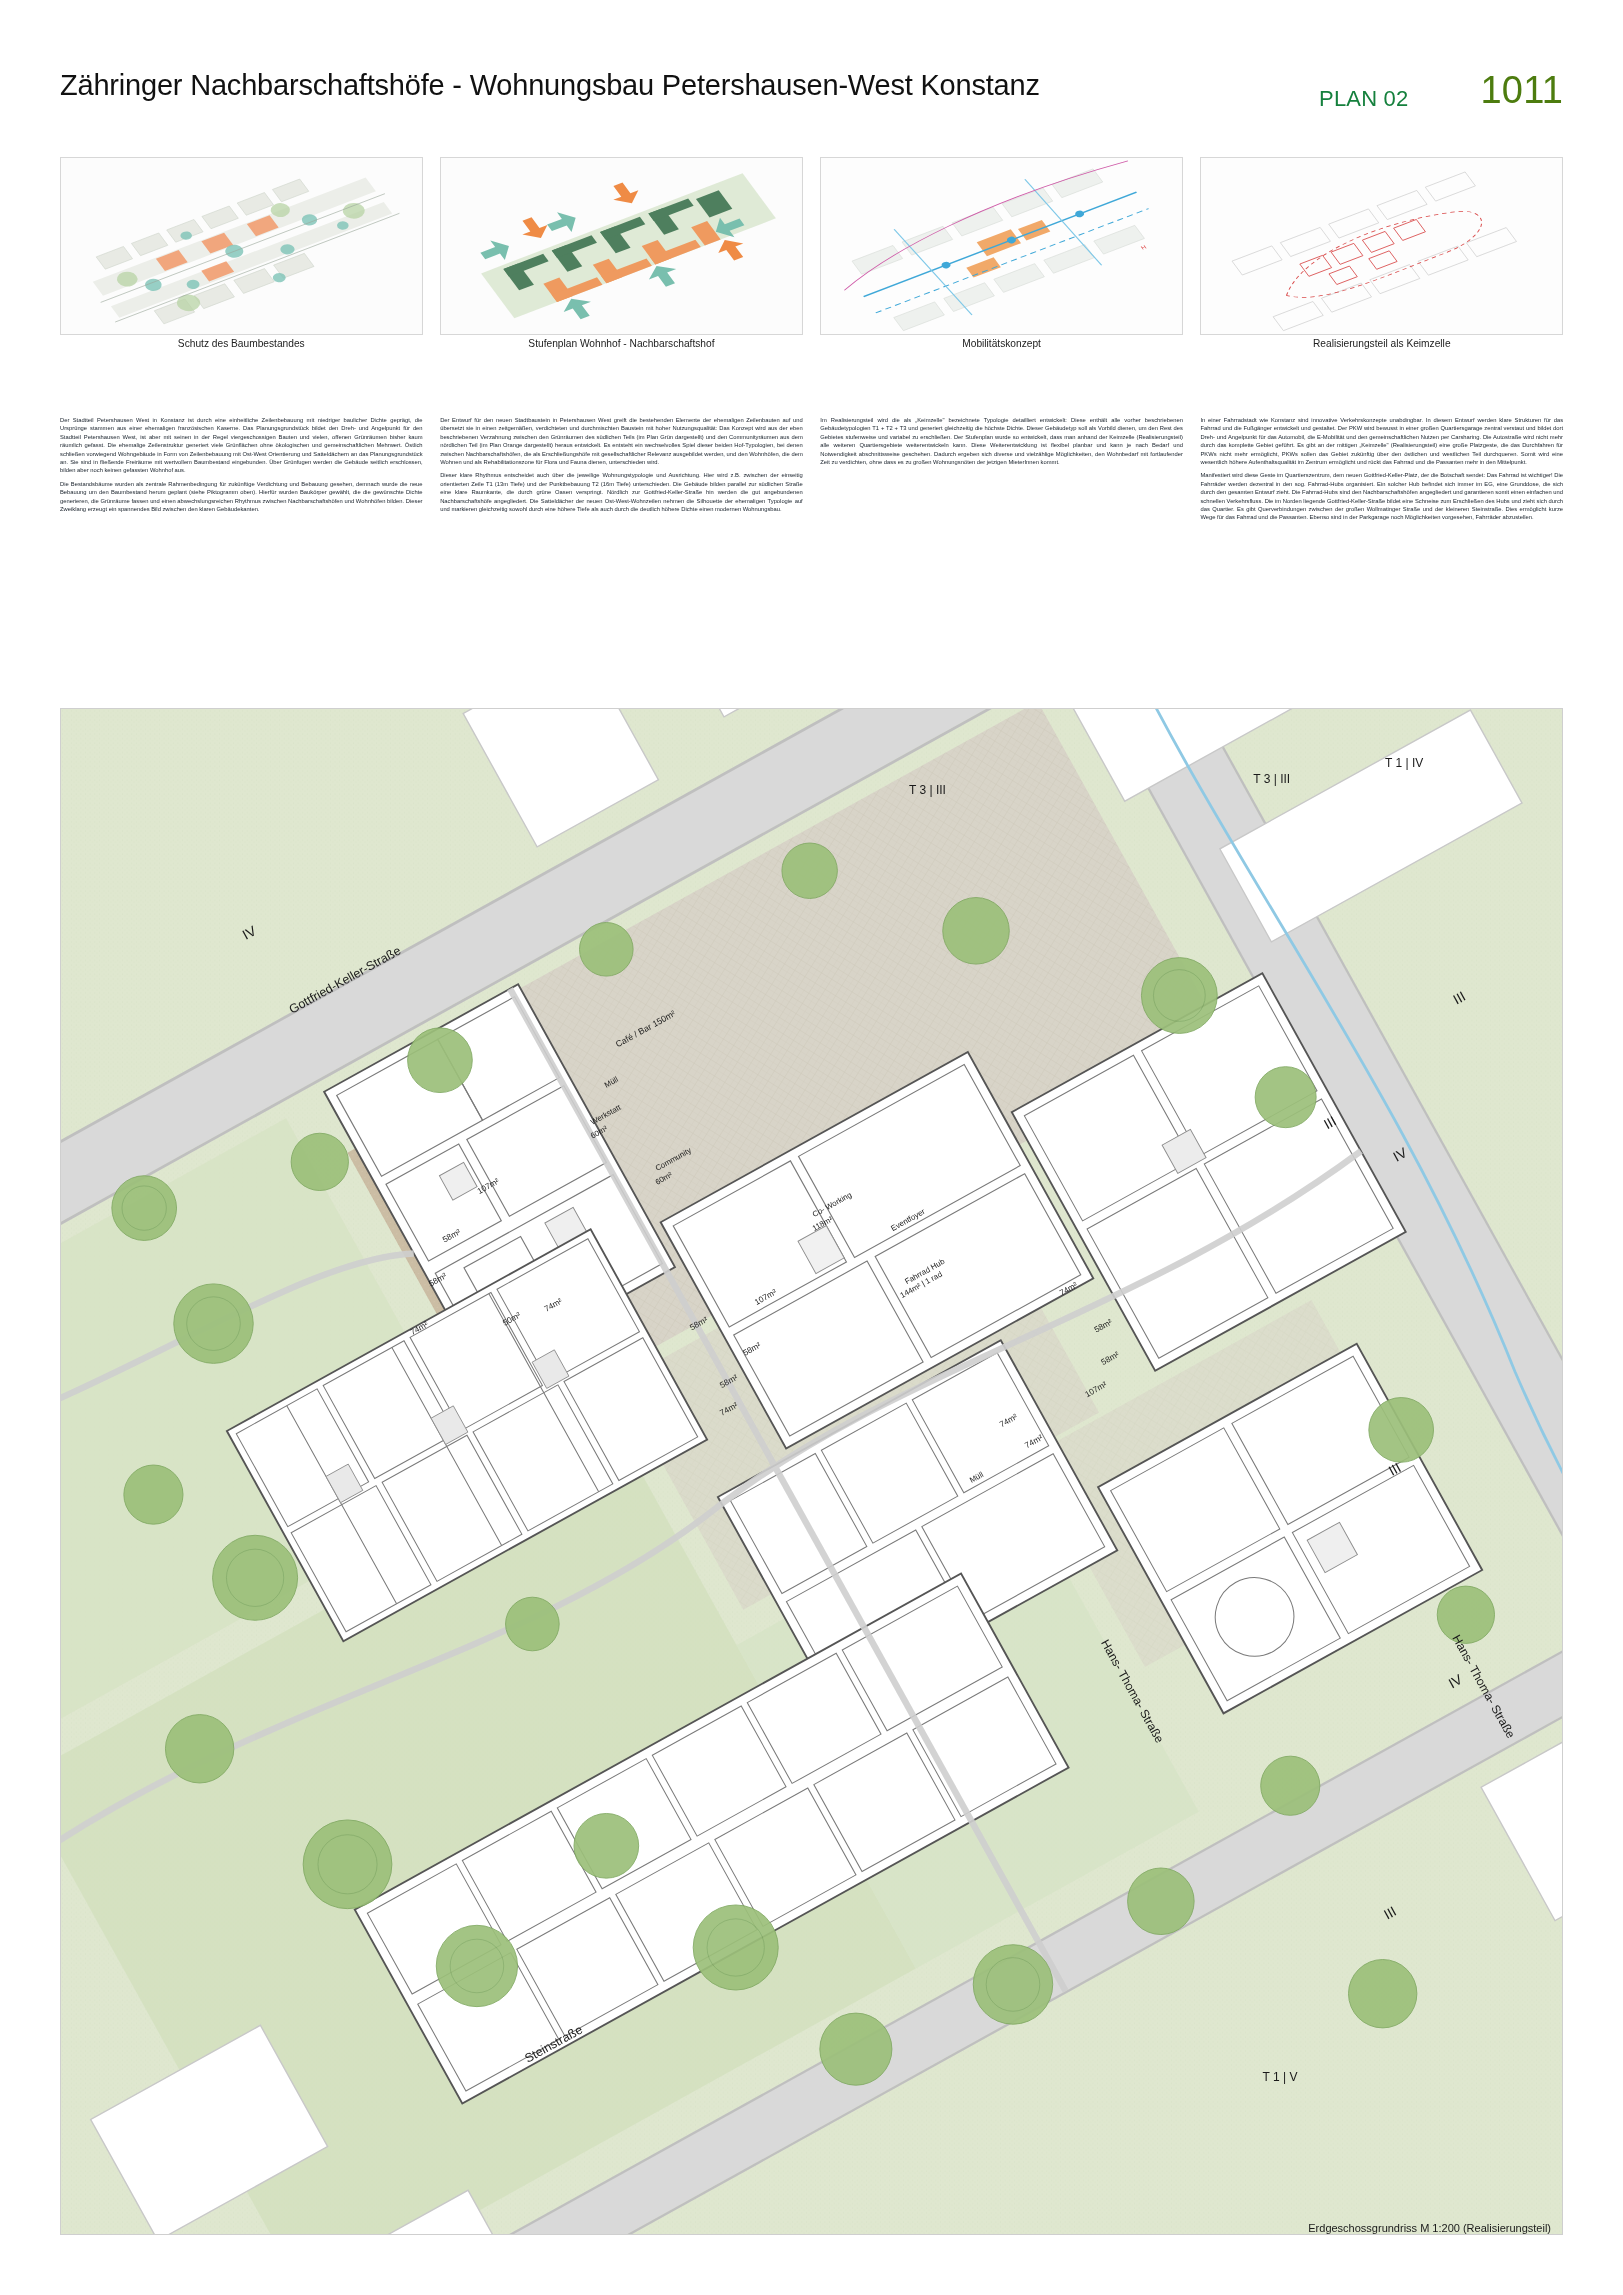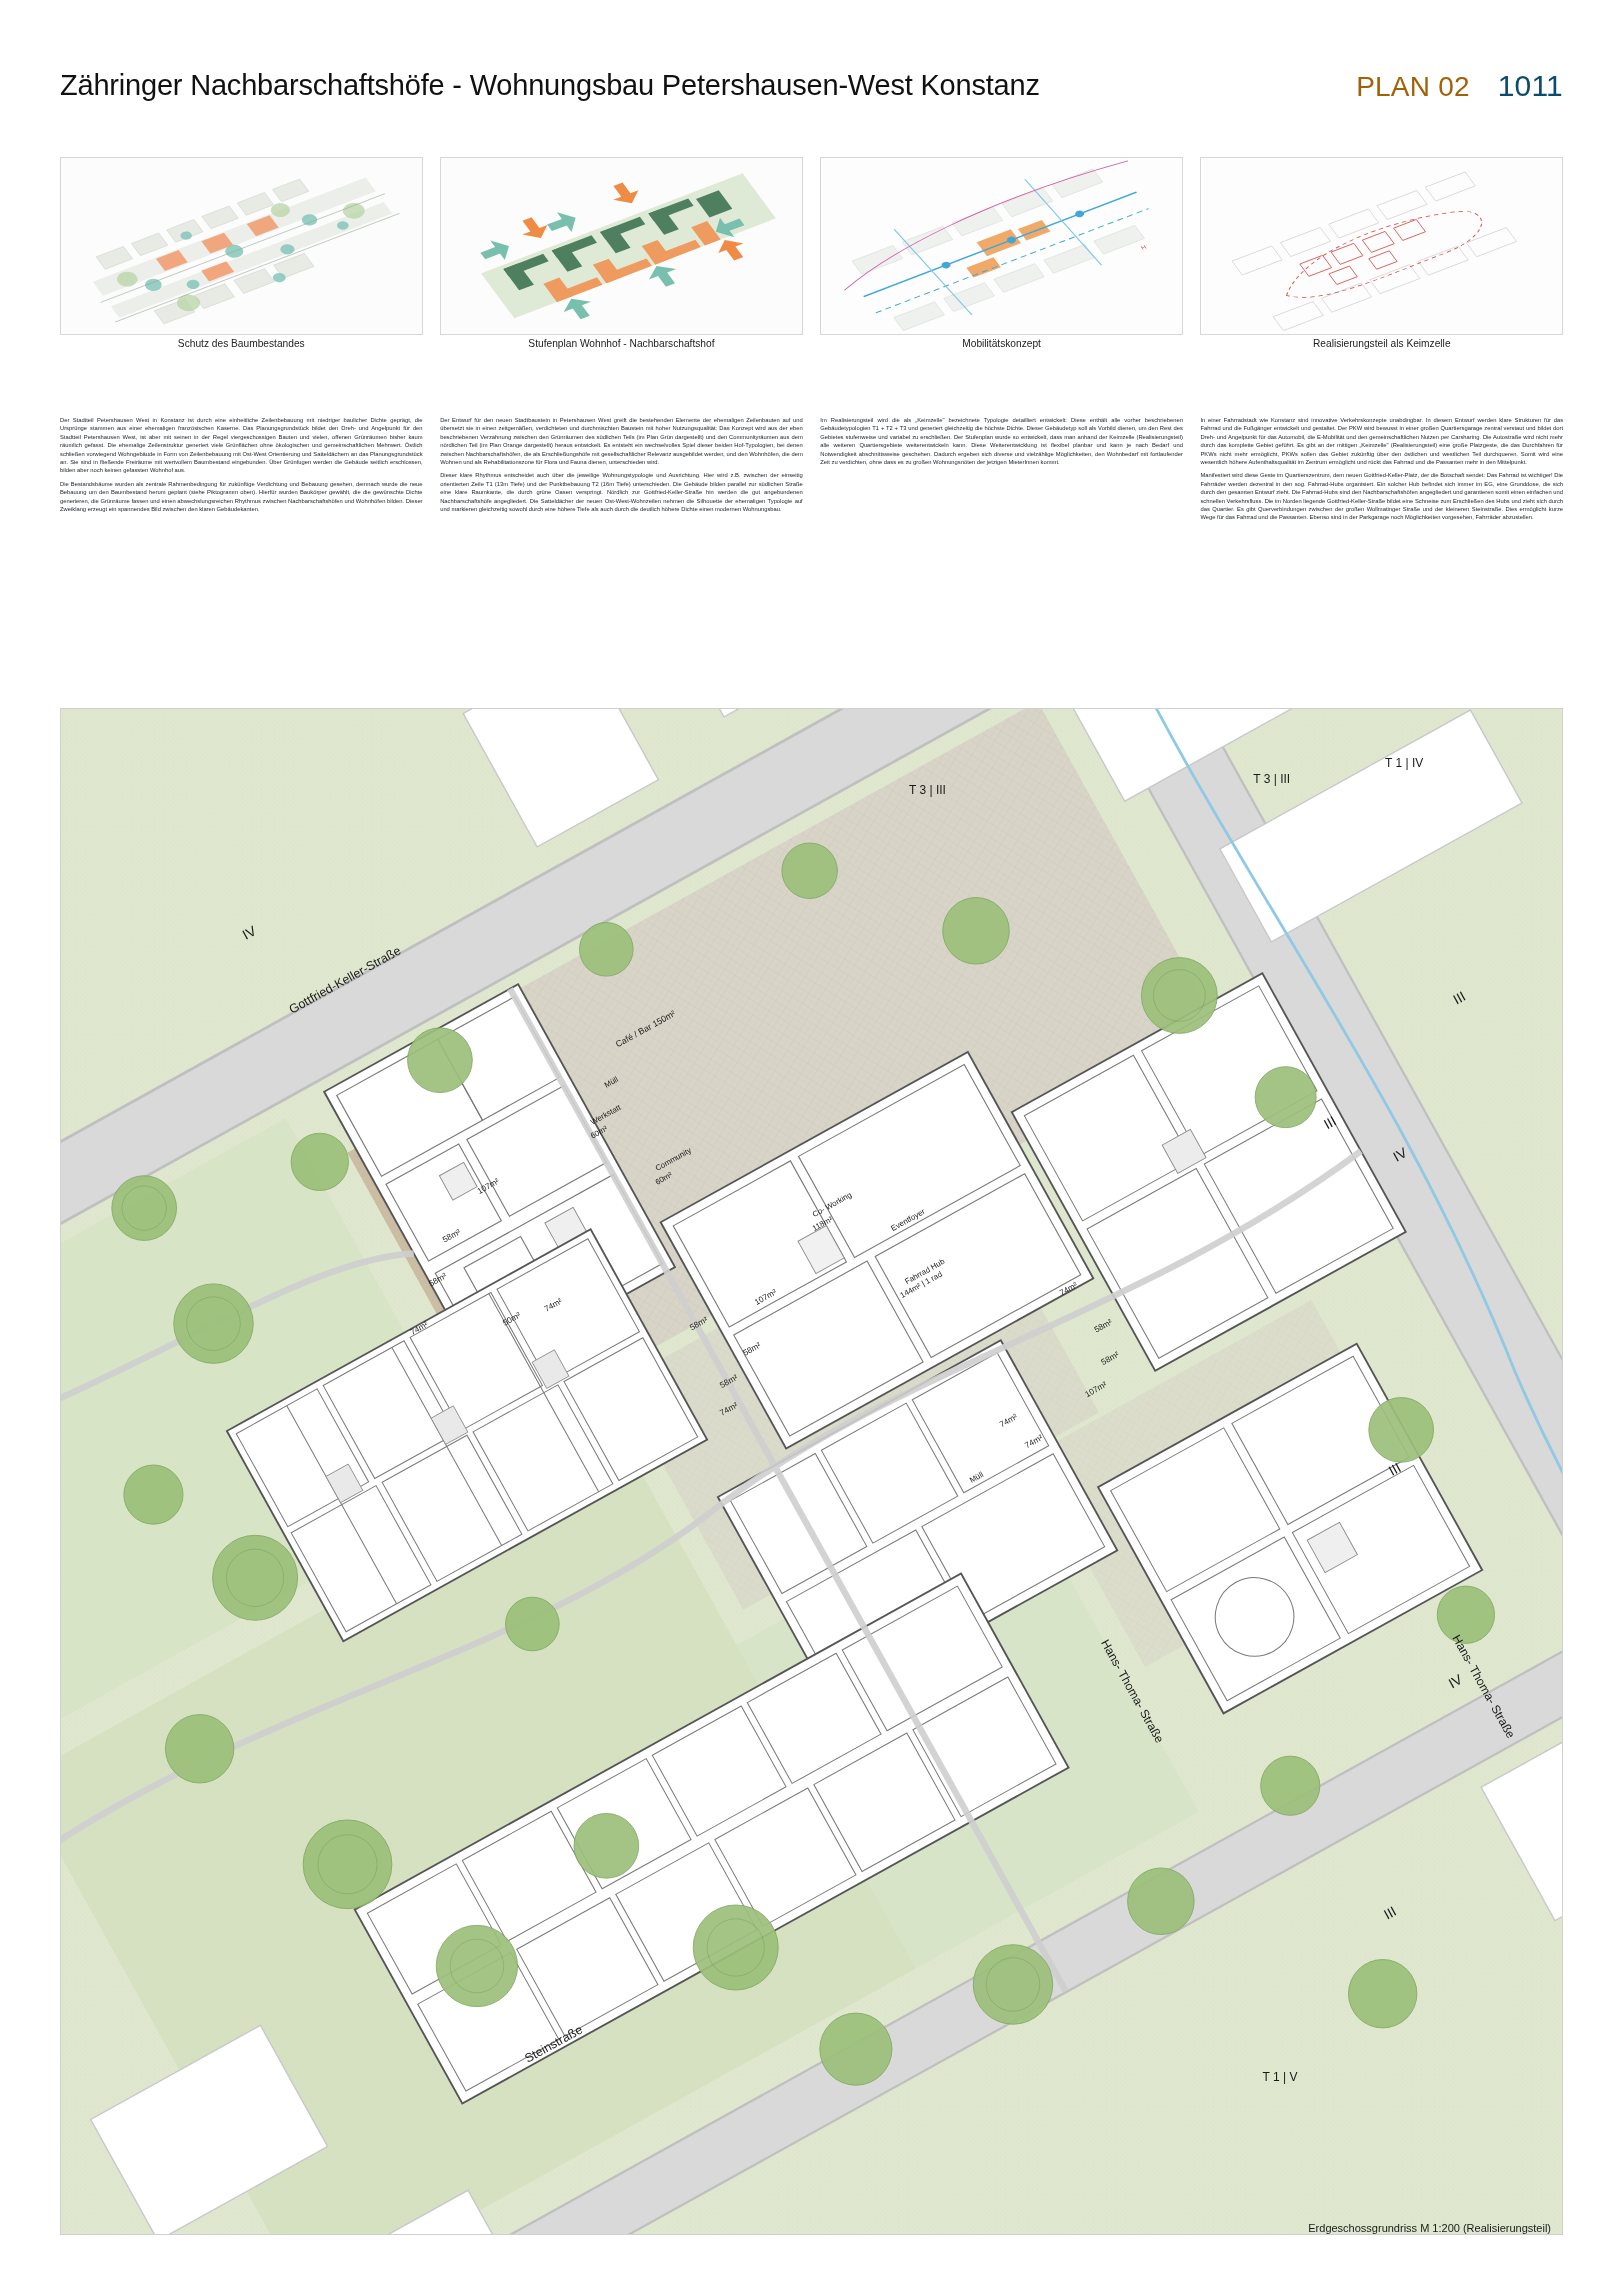--- a/index.html
+++ b/index.html
@@ -12,22 +12,22 @@
   }
   .sheet { position:absolute; inset:0; background:#fff; }
 
   
   .header {
     position:absolute; left:60px; top:69px; right:60px; height:51px;
     display:flex; align-items:flex-start; justify-content:space-between;
   }
   .title { font-size:29px; letter-spacing:-0.2px; color:#111; white-space:nowrap; }
   .header-right { display:flex; align-items:flex-end; gap:28px; }
-  .plan-no { font-size:28px; color:#a16207; letter-spacing:0.2px; }
-  .code-no { font-size:30px; color:#0c4a6e; letter-spacing:0.2px; }
+  .plan-no { font-size:22px; color:#15803d; letter-spacing:0.2px; }
+  .code-no { font-size:38px; color:#4d7c0f; letter-spacing:0.2px;margin-left:44px; }
 
   
   .diagrams {
     position:absolute; left:60px; top:157px; right:60px; height:199px;
     display:flex; gap:17.6px;
   }
   .diagram { flex:1; position:relative; }
   .diagram .img {
     position:absolute; left:0; right:0; top:0; height:176px;
     border:0.5px solid #d7d7d7; background:#fbfbfb; overflow:hidden;

